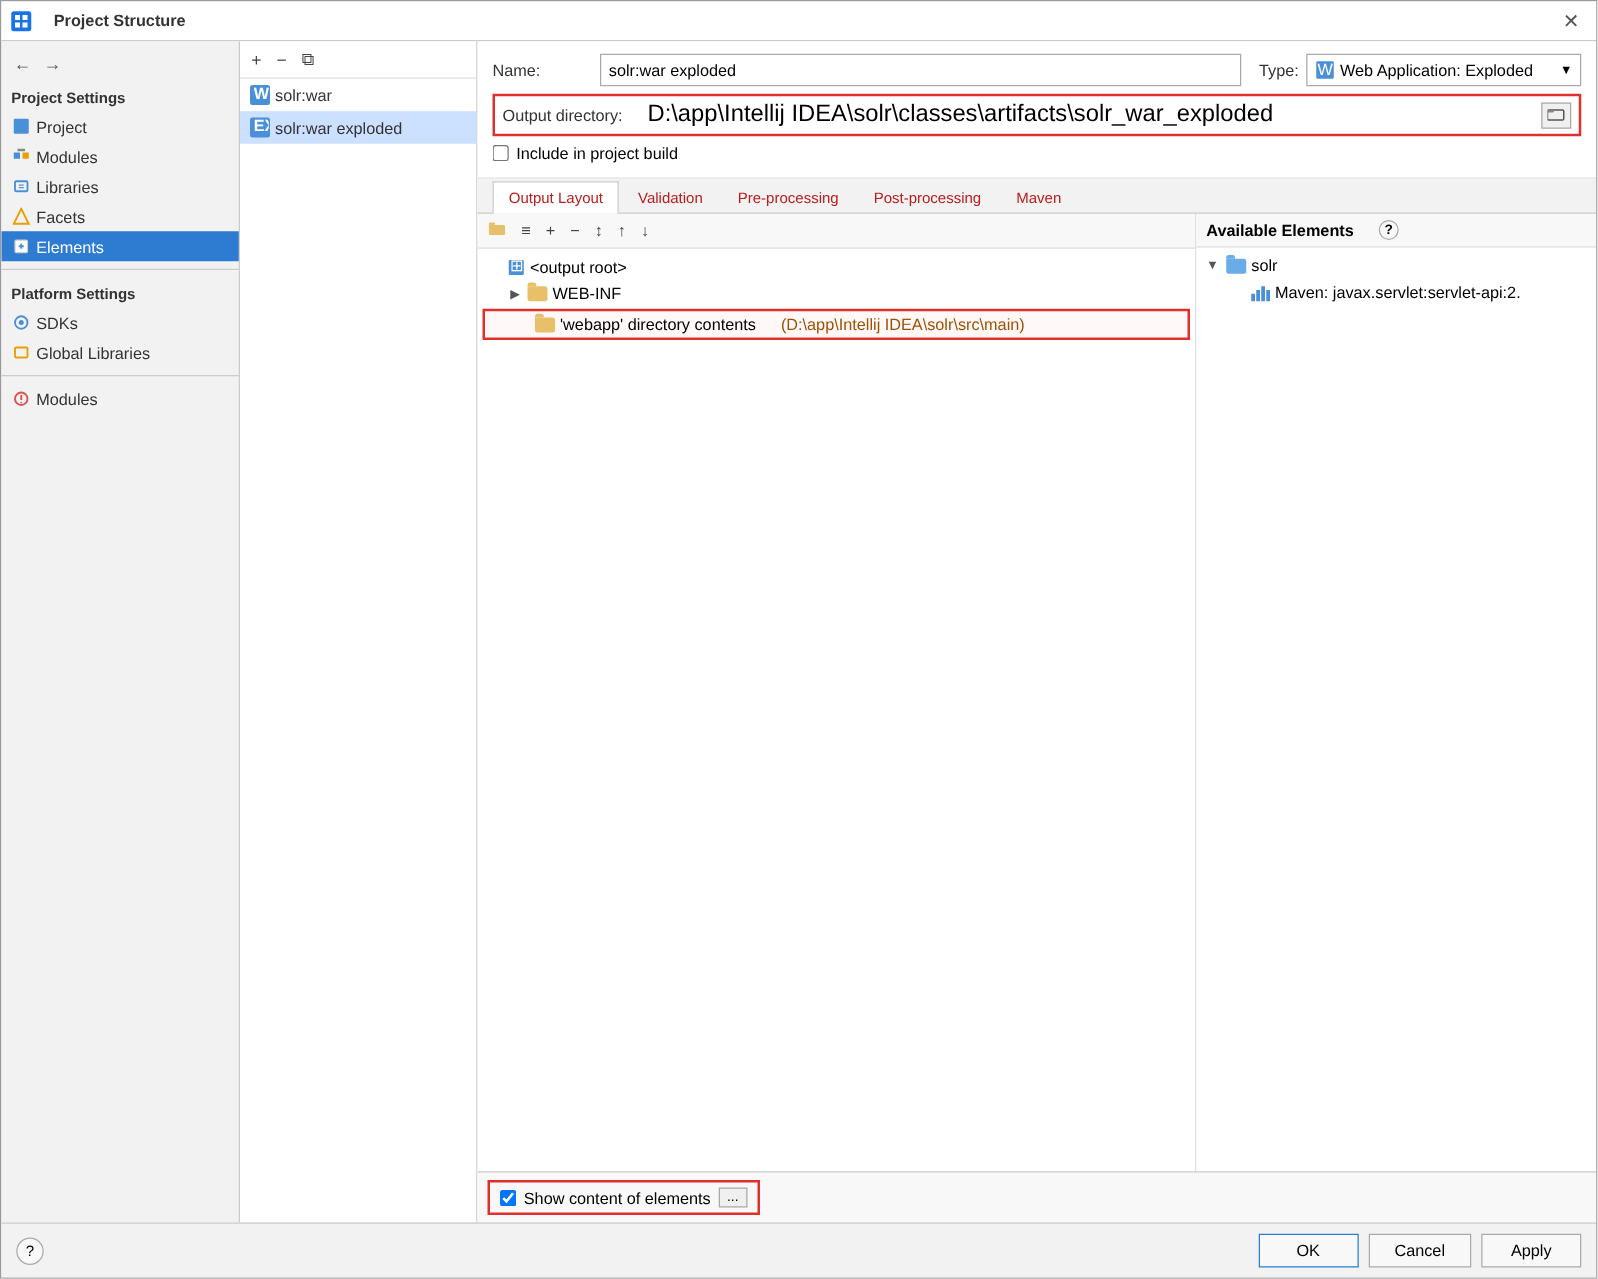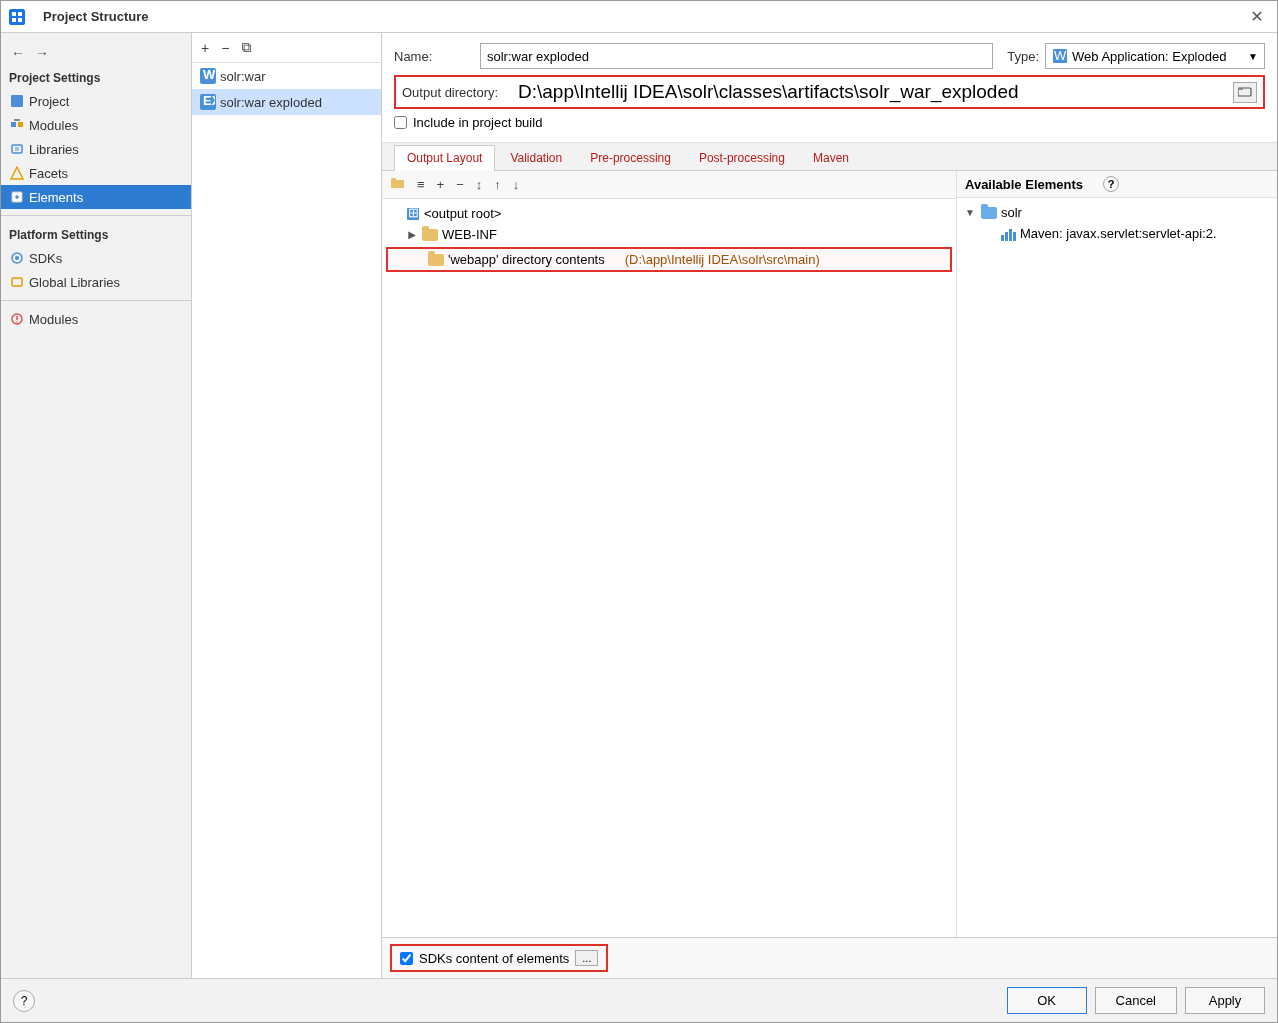--- a/index.html
+++ b/index.html
@@ -686,21 +686,21 @@
               </div>
               <span>Maven: javax.servlet:servlet-api:2.</span>
             </div>
           </div>
         </div>
       </div>
 
       <div class="bottom-bar">
         <div class="show-content-row">
           <input type="checkbox" id="showContent" checked="" style="">
-          <label for="showContent">SDKs content of elements</label>
+          <label for="showContent">Show content of elements</label>
           <button class="three-dots-btn">...</button>
         </div>
       </div>
     </div>
   </div>
 
   <div class="footer">
     <button class="help-btn">?</button>
     <div class="footer-right">
       <button class="footer-btn primary">OK</button>

